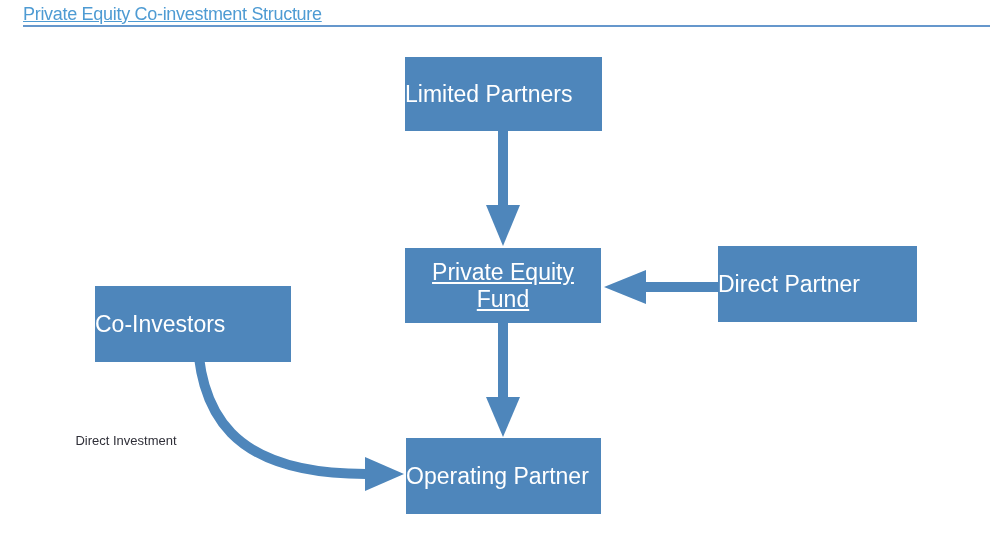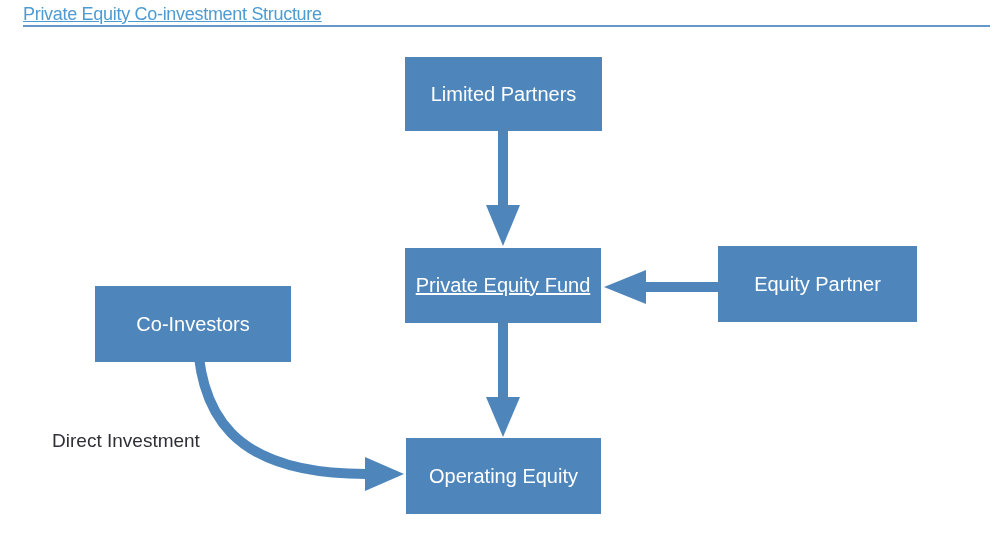--- a/index.html
+++ b/index.html
@@ -48,36 +48,35 @@
   .arrow-head {
     fill: var(--arrow, #4E86BB);
     stroke: none;
   }
   .node {
     position: absolute;
     background: var(--node-fill, #4E86BB);
     color: var(--node-text, #ffffff);
     display: flex;
     align-items: center;
-    justify-content: center;
-    font-size: 20px;
+    font-size: 23px;
     text-align: center;
   }
   .node-limited-partners  { left: 405px; top: 57px;  width: 197px; height: 74px; }
   .node-co-investors      { left: 95px;  top: 247px; width: 196px; height: 76px; margin-top: 39px; }
   .node-private-equity-fund { left: 405px; top: 248px; width: 196px; height: 75px; text-decoration: underline; }
   .node-general-partner   { left: 718px; top: 246px; width: 199px; height: 76px; }
   .node-operating-company { left: 406px; top: 438px; width: 195px; height: 76px; }
   .annotation {
     position: absolute;
     left: 16px;
     top: 429px;
     width: 220px;
     text-align: center;
-    font-size: 19px;
+    font-size: 13px;
     line-height: 23px;
     color: var(--annotation-text, #2F2F38);
   }
 </style>
 </head>
 <body>
 
 <div class="canvas">
 
   <div class="page-title">Private Equity Co-investment Structure</div>
@@ -113,24 +112,24 @@
 
   <div class="node node-co-investors">
     <span>Co-Investors</span>
   </div>
 
   <div class="node node-private-equity-fund">
     <span>Private Equity Fund</span>
   </div>
 
   <div class="node node-general-partner">
-    <span>Equity Partner</span>
+    <span>Direct Partner</span>
   </div>
 
   <div class="node node-operating-company">
-    <span>Operating Equity</span>
+    <span>Operating Partner</span>
   </div>
 
   <div class="annotation">
     <div>Direct Investment</div>
   </div>
 
 </div>
 
 </body></html>

